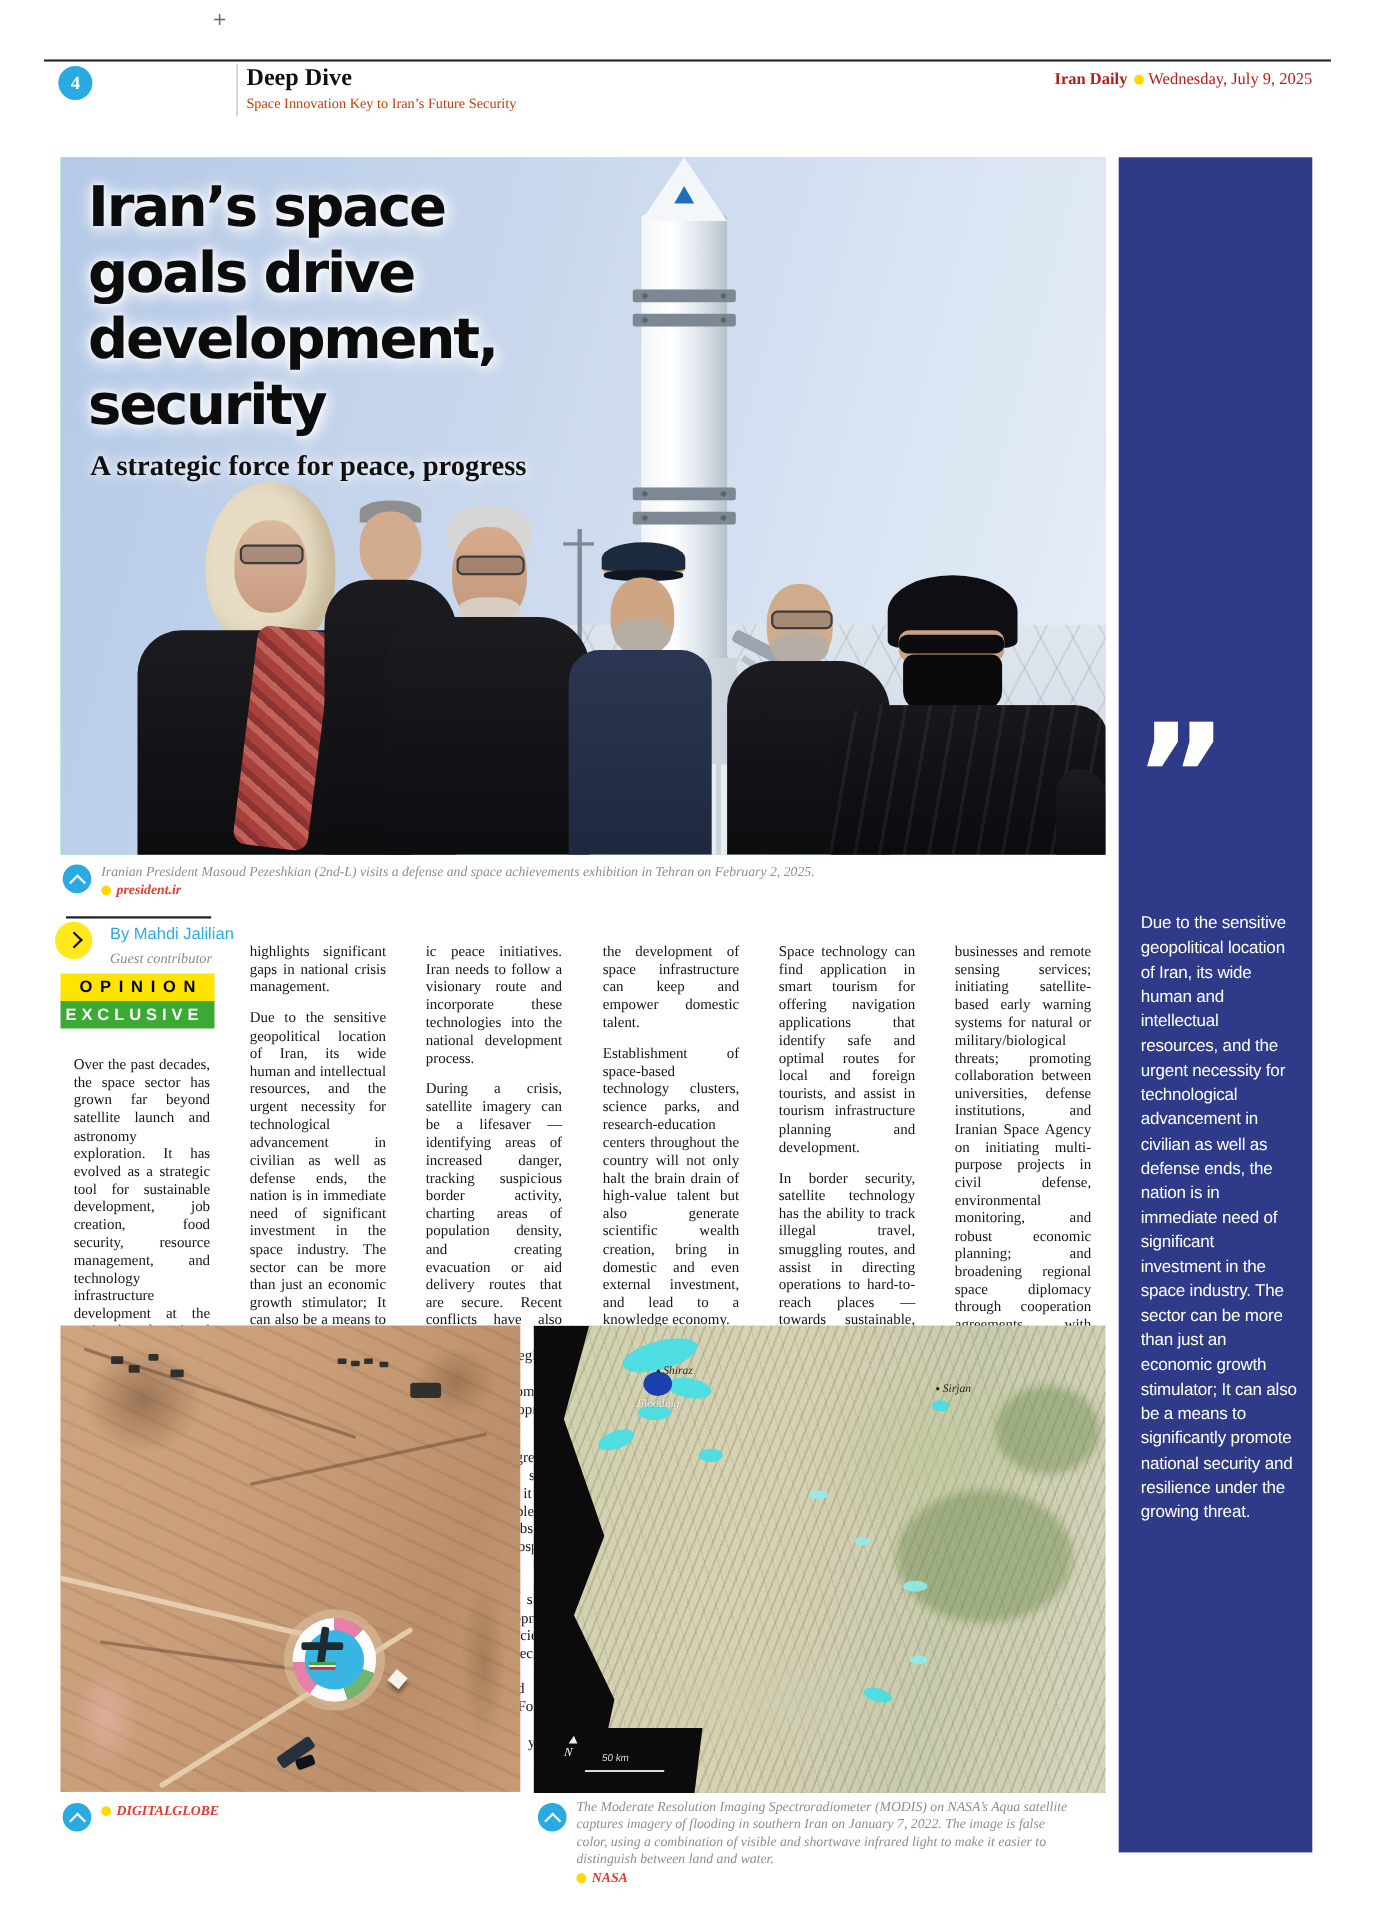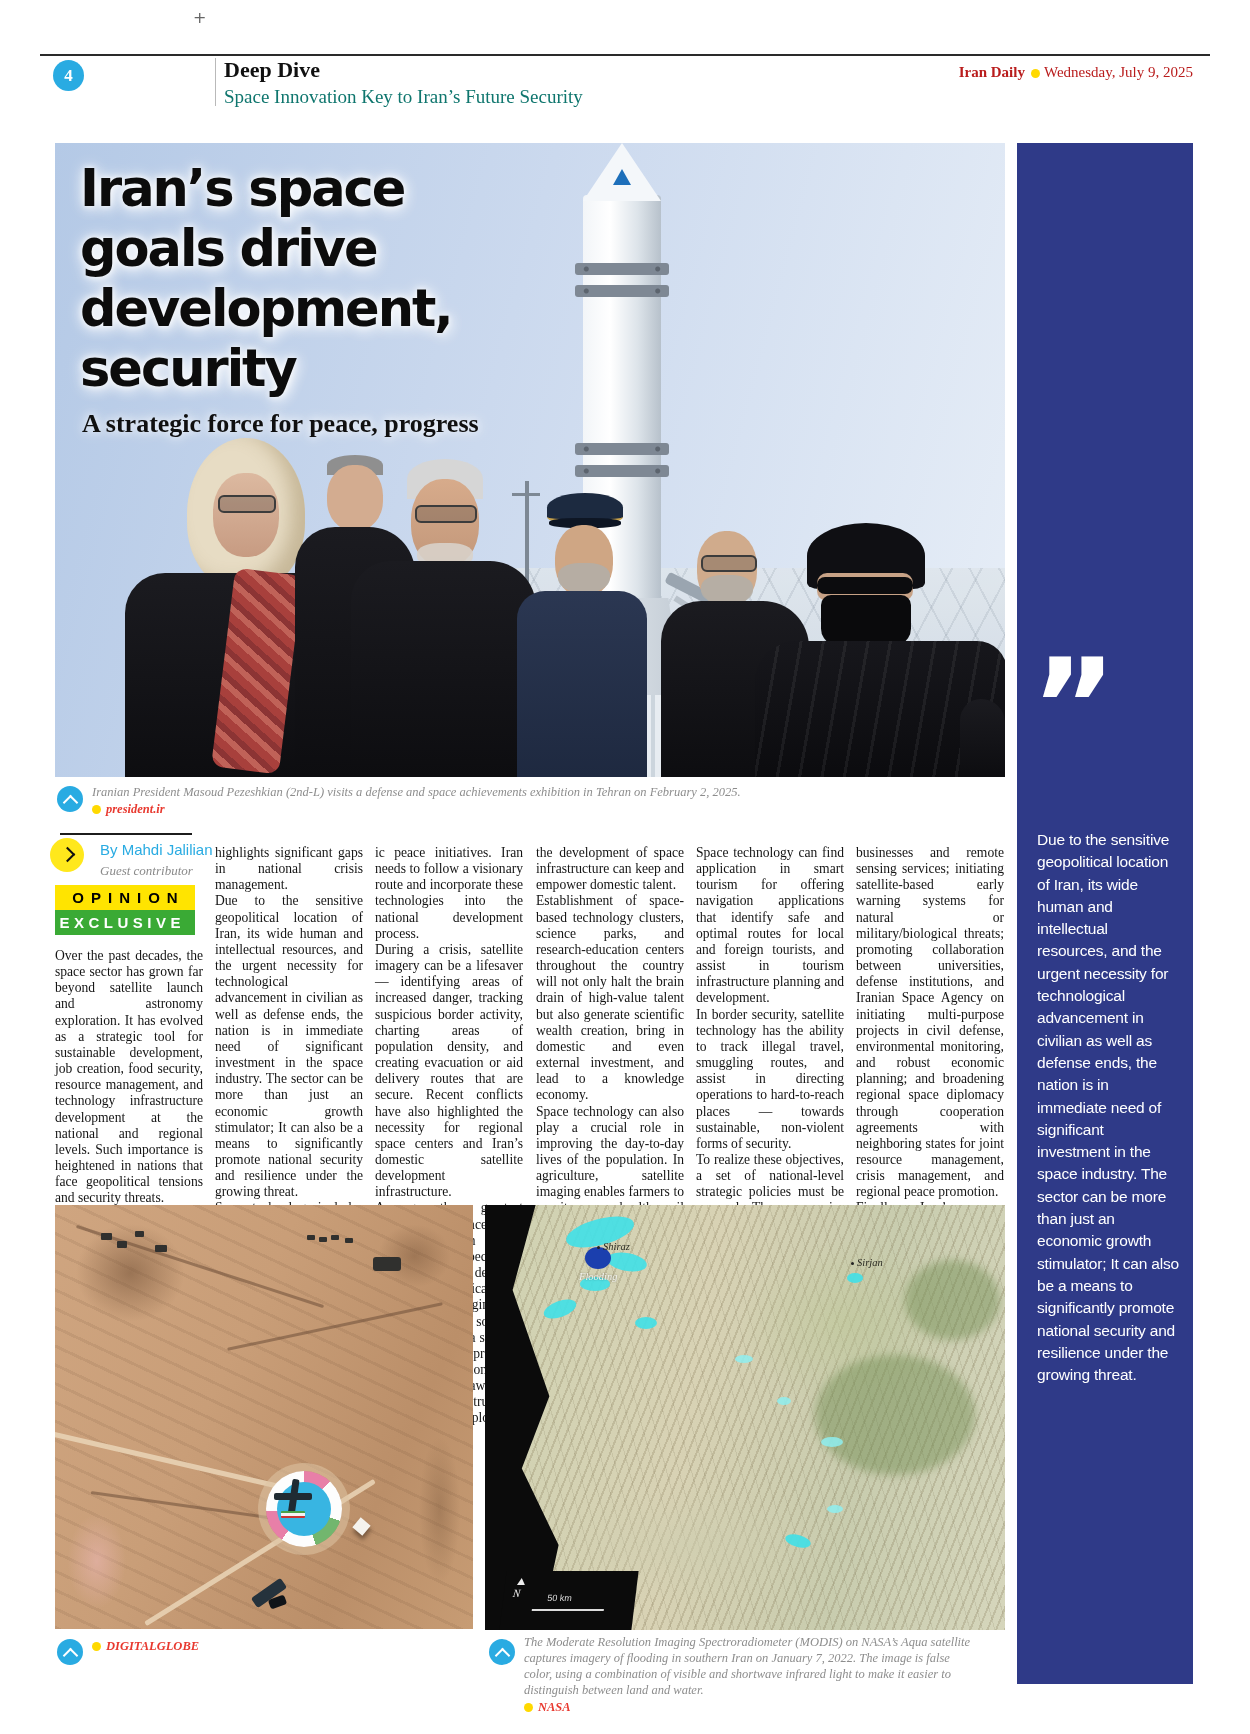--- a/index.html
+++ b/index.html
@@ -9,21 +9,21 @@
   .serif{font-family:"Liberation Serif",serif;}
   .sans{font-family:"Liberation Sans",sans-serif;}
 
   
   .toprule{left:40px;top:54px;width:1170px;height:2px;background:#2a2a2a;}
   .cropmark{left:193px;top:8px;font:16px "DejaVu Sans",sans-serif;color:#666;}
   .pagenum{left:53px;top:60px;width:31px;height:31px;border-radius:50%;background:#29abe2;
            color:#fff;font:bold 17px/31px "Liberation Serif",serif;text-align:center;}
   .hdr-div{left:215px;top:58px;width:1px;height:48px;background:#b9b9b9;}
   .section-title{left:224px;top:57px;font-weight:bold;font-size:22px;color:#101010;}
-  .section-sub{left:224px;top:86px;font-size:19px;color:#0f766e;}
+  .section-sub{left:224px;top:86px;font-size:13px;color:#c2410c;}
   .masthead{right:57px;top:64px;font-size:15px;color:#b91c1c;white-space:nowrap;}
   .masthead b{font-weight:bold;}
   .ydot{display:inline-block;width:9px;height:9px;border-radius:50%;background:#ffd900;margin:0 4px 1px 6px;vertical-align:middle;}
 
   
   .photo{left:55px;top:143px;width:950px;height:634px;overflow:hidden;background:#86efac;}
   .sky{left:0;top:0;right:0;bottom:0;background:linear-gradient(105deg,#b4c9e6 0%,#cbd9ee 45%,#e7eef7 100%);}
   .truss{left:420px;top:425px;width:530px;height:180px;opacity:.85;
      background:repeating-linear-gradient(62deg,rgba(95,110,125,.16) 0 2px,transparent 2px 26px),
                 repeating-linear-gradient(-62deg,rgba(95,110,125,.16) 0 2px,transparent 2px 26px),
@@ -90,21 +90,21 @@
   .role{left:100px;top:863px;font-style:italic;font-size:13px;color:#8a8a8a;}
   .badge1{left:55px;top:885px;width:140px;height:25px;background:#ffe400;color:#000;
      font-family:"Liberation Sans",sans-serif;font-weight:bold;font-size:15px;line-height:25px;
      text-align:center;letter-spacing:7px;text-indent:7px;}
   .badge2{left:55px;top:910px;width:140px;height:25px;background:#3aaa35;color:#fff;
      font-family:"Liberation Sans",sans-serif;font-weight:bold;font-size:15px;line-height:25px;
      text-align:left;letter-spacing:4.5px;text-indent:4.5px;}
 
   
   .col{width:148px;font-size:13.6px;line-height:16.15px;text-align:justify;color:#141414;}
-  .col p{margin:0;}
+  .col p{margin:12px;}
 
   
   .sidebar{left:1017px;top:143px;width:176px;height:1541px;background:#2f3a88;}
   .quote-glyph{position:absolute;left:14px;top:498px;font-family:"DejaVu Sans",sans-serif;font-weight:bold;
      font-size:130px;line-height:1;color:#ffffff;}
   .pullquote{position:absolute;left:20px;top:686px;width:142px;color:#fff;
      font-family:"Liberation Sans",sans-serif;font-size:15.5px;line-height:22.3px;letter-spacing:-.2px;}
 
   
   .sat-left{left:55px;top:1205px;width:418px;height:424px;overflow:hidden;

